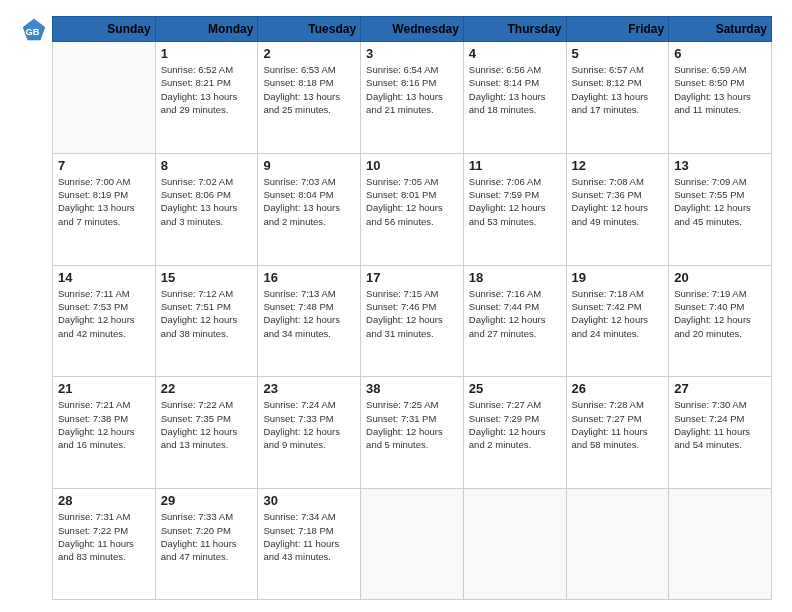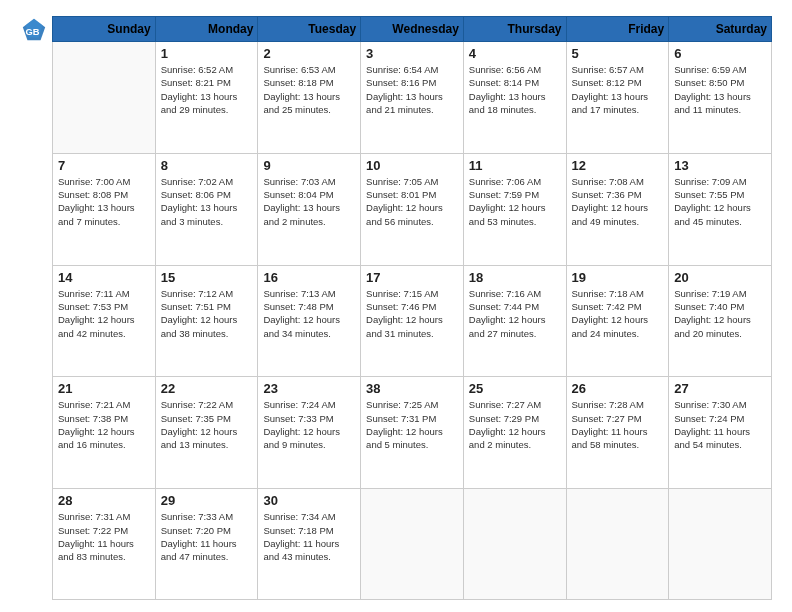--- a/index.html
+++ b/index.html
@@ -172,21 +172,21 @@
             <div class="day-info">Sunrise: 6:59 AM</div>
             <div class="day-info">Sunset: 8:50 PM</div>
             <div class="day-info">Daylight: 13 hours</div>
             <div class="day-info">and 11 minutes.</div>
           </td>
         </tr>
         <tr>
           <td>
             <div class="day-number">7</div>
             <div class="day-info">Sunrise: 7:00 AM</div>
-            <div class="day-info">Sunset: 8:08 PM</div>
+            <div class="day-info">Sunset: 8:19 PM</div>
             <div class="day-info">Daylight: 13 hours</div>
             <div class="day-info">and 7 minutes.</div>
           </td>
           <td>
             <div class="day-number">8</div>
             <div class="day-info">Sunrise: 7:02 AM</div>
             <div class="day-info">Sunset: 8:06 PM</div>
             <div class="day-info">Daylight: 13 hours</div>
             <div class="day-info">and 3 minutes.</div>
           </td>

